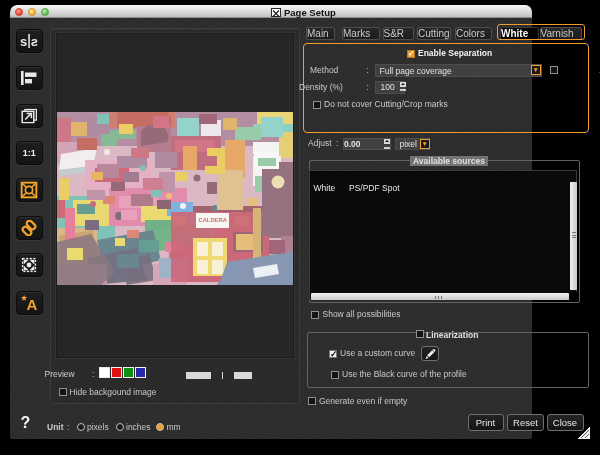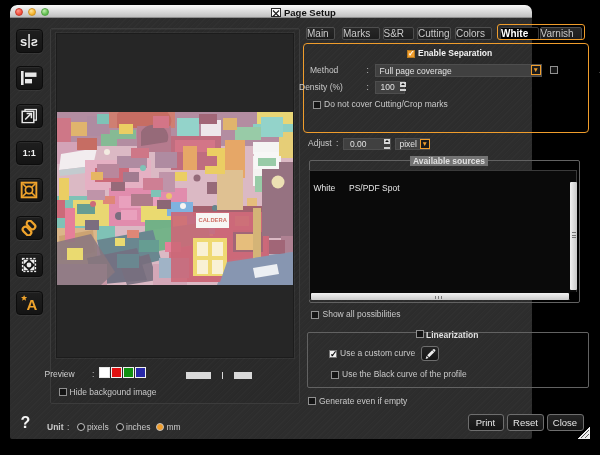--- a/index.html
+++ b/index.html
@@ -361,21 +361,21 @@
   <div class="lab" style="left:366.5px; top:81.5px;">:</div>
   <div class="inp" style="left:374.5px; top:81px; width:30px; height:12.5px; line-height:11.5px; padding-left:5px;">100</div>
   <div class="spin-up" style="left:400px; top:82px;"></div>
   <div class="spin-dn" style="left:400px; top:88.5px;"></div>
 
   <div class="cb" style="left:312.5px; top:101px;"></div>
   <div class="lab" style="left:324px; top:99px;">Do not cover Cutting/Crop marks</div>
 
   <div class="lab" style="left:308px; top:138px;">Adjust</div>
   <div class="lab" style="left:336px; top:138px;">:</div>
-  <div class="inp" style="left:343px; top:137.5px; width:48px; height:12.5px; line-height:11.5px; padding-left:6px;">0.00</div>
+  <div class="inp" style="left:343px; top:137.5px; width:48px; height:12.5px; line-height:11.5px; font-weight:bold;">0.00</div>
   <div class="spin-up" style="left:383.5px; top:138.5px;"></div>
   <div class="spin-dn" style="left:383.5px; top:146.5px;"></div>
   <div class="inp" style="left:394.5px; top:137.5px; width:35px; height:12.5px; line-height:11.5px; padding-left:4px;">pixel</div>
   <div class="ddbtn" style="left:420px; top:139px;">▼</div>
 
   <div class="fieldset" style="left:309px; top:160px; width:270.5px; height:142.5px;"></div>
   <div class="legendbg" style="left:410px; top:156px; font-weight:bold; color:#e0e0e0;">Available sources</div>
   <div id="tbl">
     <div class="lab" style="left:3.5px; top:12px; color:#e8e8e8;">White</div>
     <div class="lab" style="left:39px; top:12px; color:#e8e8e8;">PS/PDF Spot</div>

